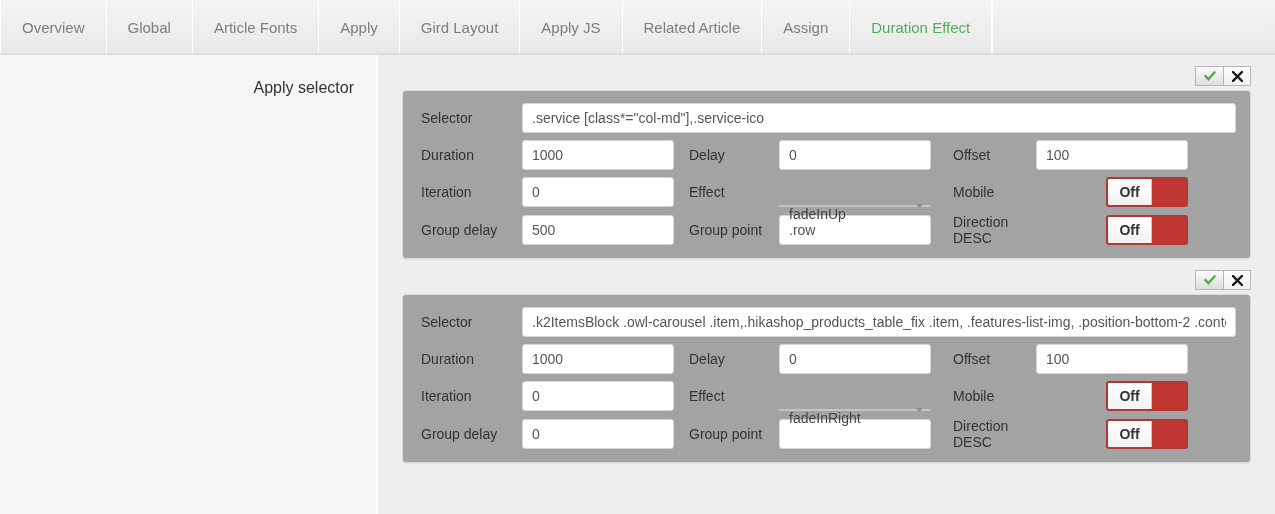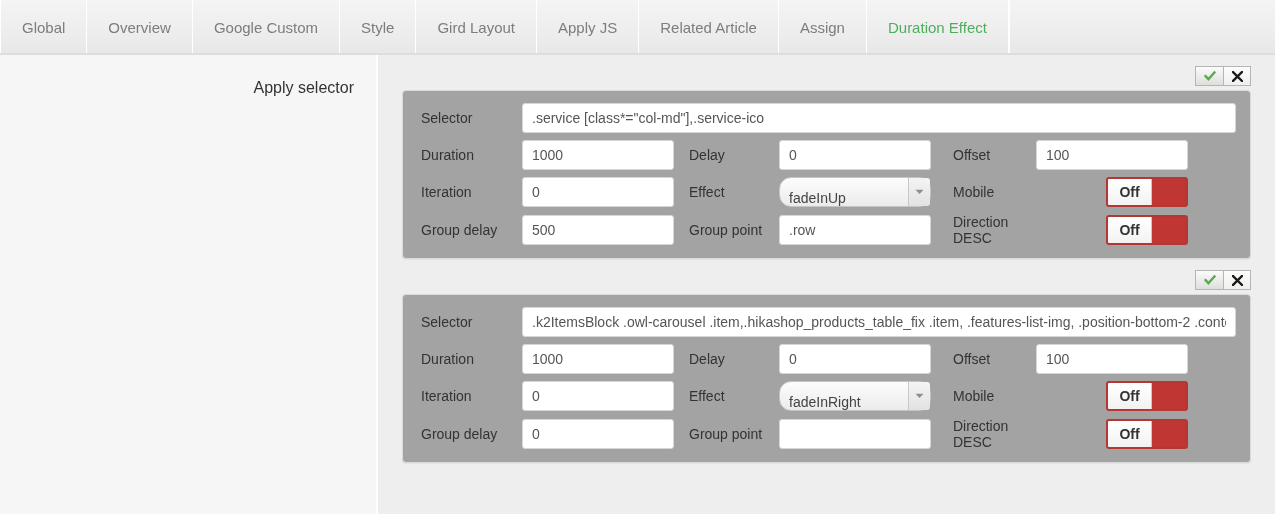--- a/index.html
+++ b/index.html
@@ -166,22 +166,23 @@
     width: 152px;
     height: 30px;
   }
   .sel-box {
     position: absolute;
     inset: 0;
     border: 1px solid #c4c4c4;
     border-radius: 12px;
     background: linear-gradient(to bottom, #fdfdfd 0%, #ebebeb 100%);
     display: flex;
-    align-items: flex-end;
+    align-items: flex-start;
     cursor: pointer;
+    margin-top: 28px;
   }
   .sel-text {
     flex: 1 1 auto;
     font-size: 14px;
     color: #444444;
     padding-left: 9px;
     white-space: nowrap;
     overflow: hidden;
   }
   .sel-arrow {
@@ -225,30 +226,30 @@
     color: #333333;
     border-right: 1px solid #c9c9c9;
   }
   .toggle-fill { flex: 1 1 auto; background: #bf3633; }
 </style>
 </head>
 <body>
 
 <div class="tabbar">
   <div class="tab">
+      <span>Overview</span>
+    </div>
+  <div class="tab">
       <span>Global</span>
     </div>
   <div class="tab">
-      <span>Overview</span>
-    </div>
-  <div class="tab">
-      <span>Google Custom</span>
-    </div>
-  <div class="tab">
-      <span>Style</span>
+      <span>Article Fonts</span>
+    </div>
+  <div class="tab">
+      <span>Apply</span>
     </div>
   <div class="tab">
       <span>Gird Layout</span>
     </div>
   <div class="tab">
       <span>Apply JS</span>
     </div>
   <div class="tab">
       <span>Related Article</span>
     </div>

